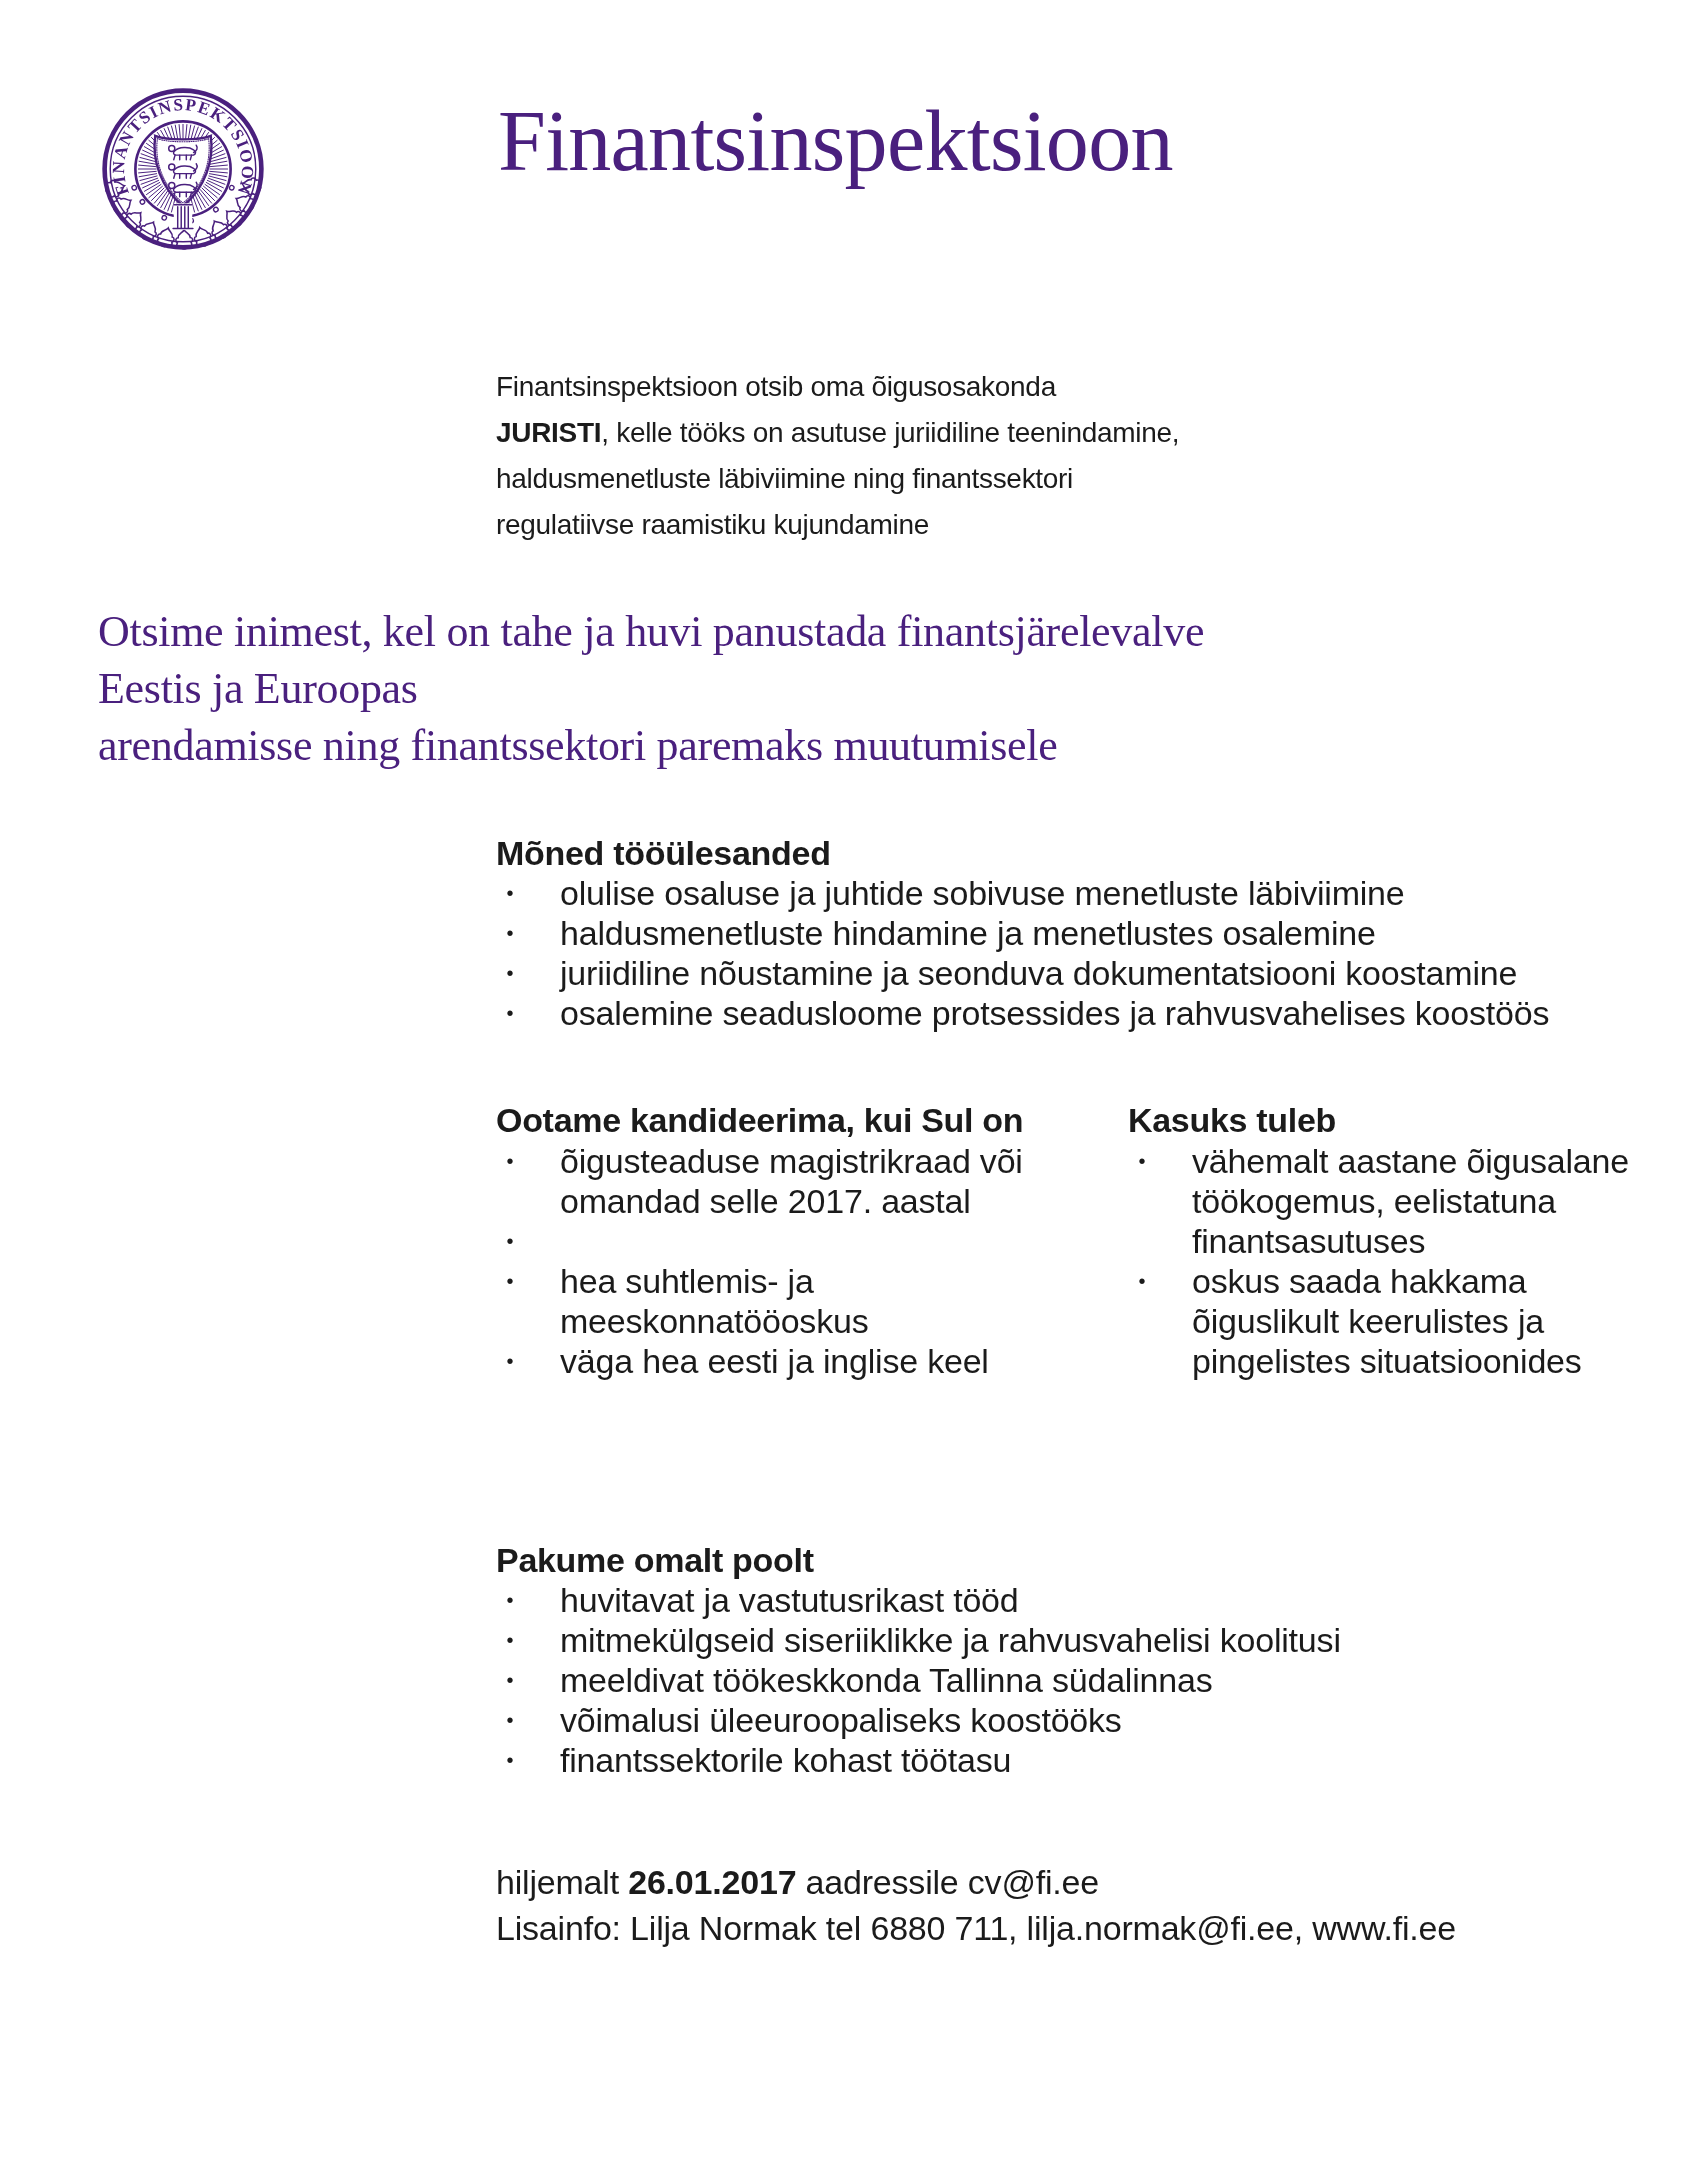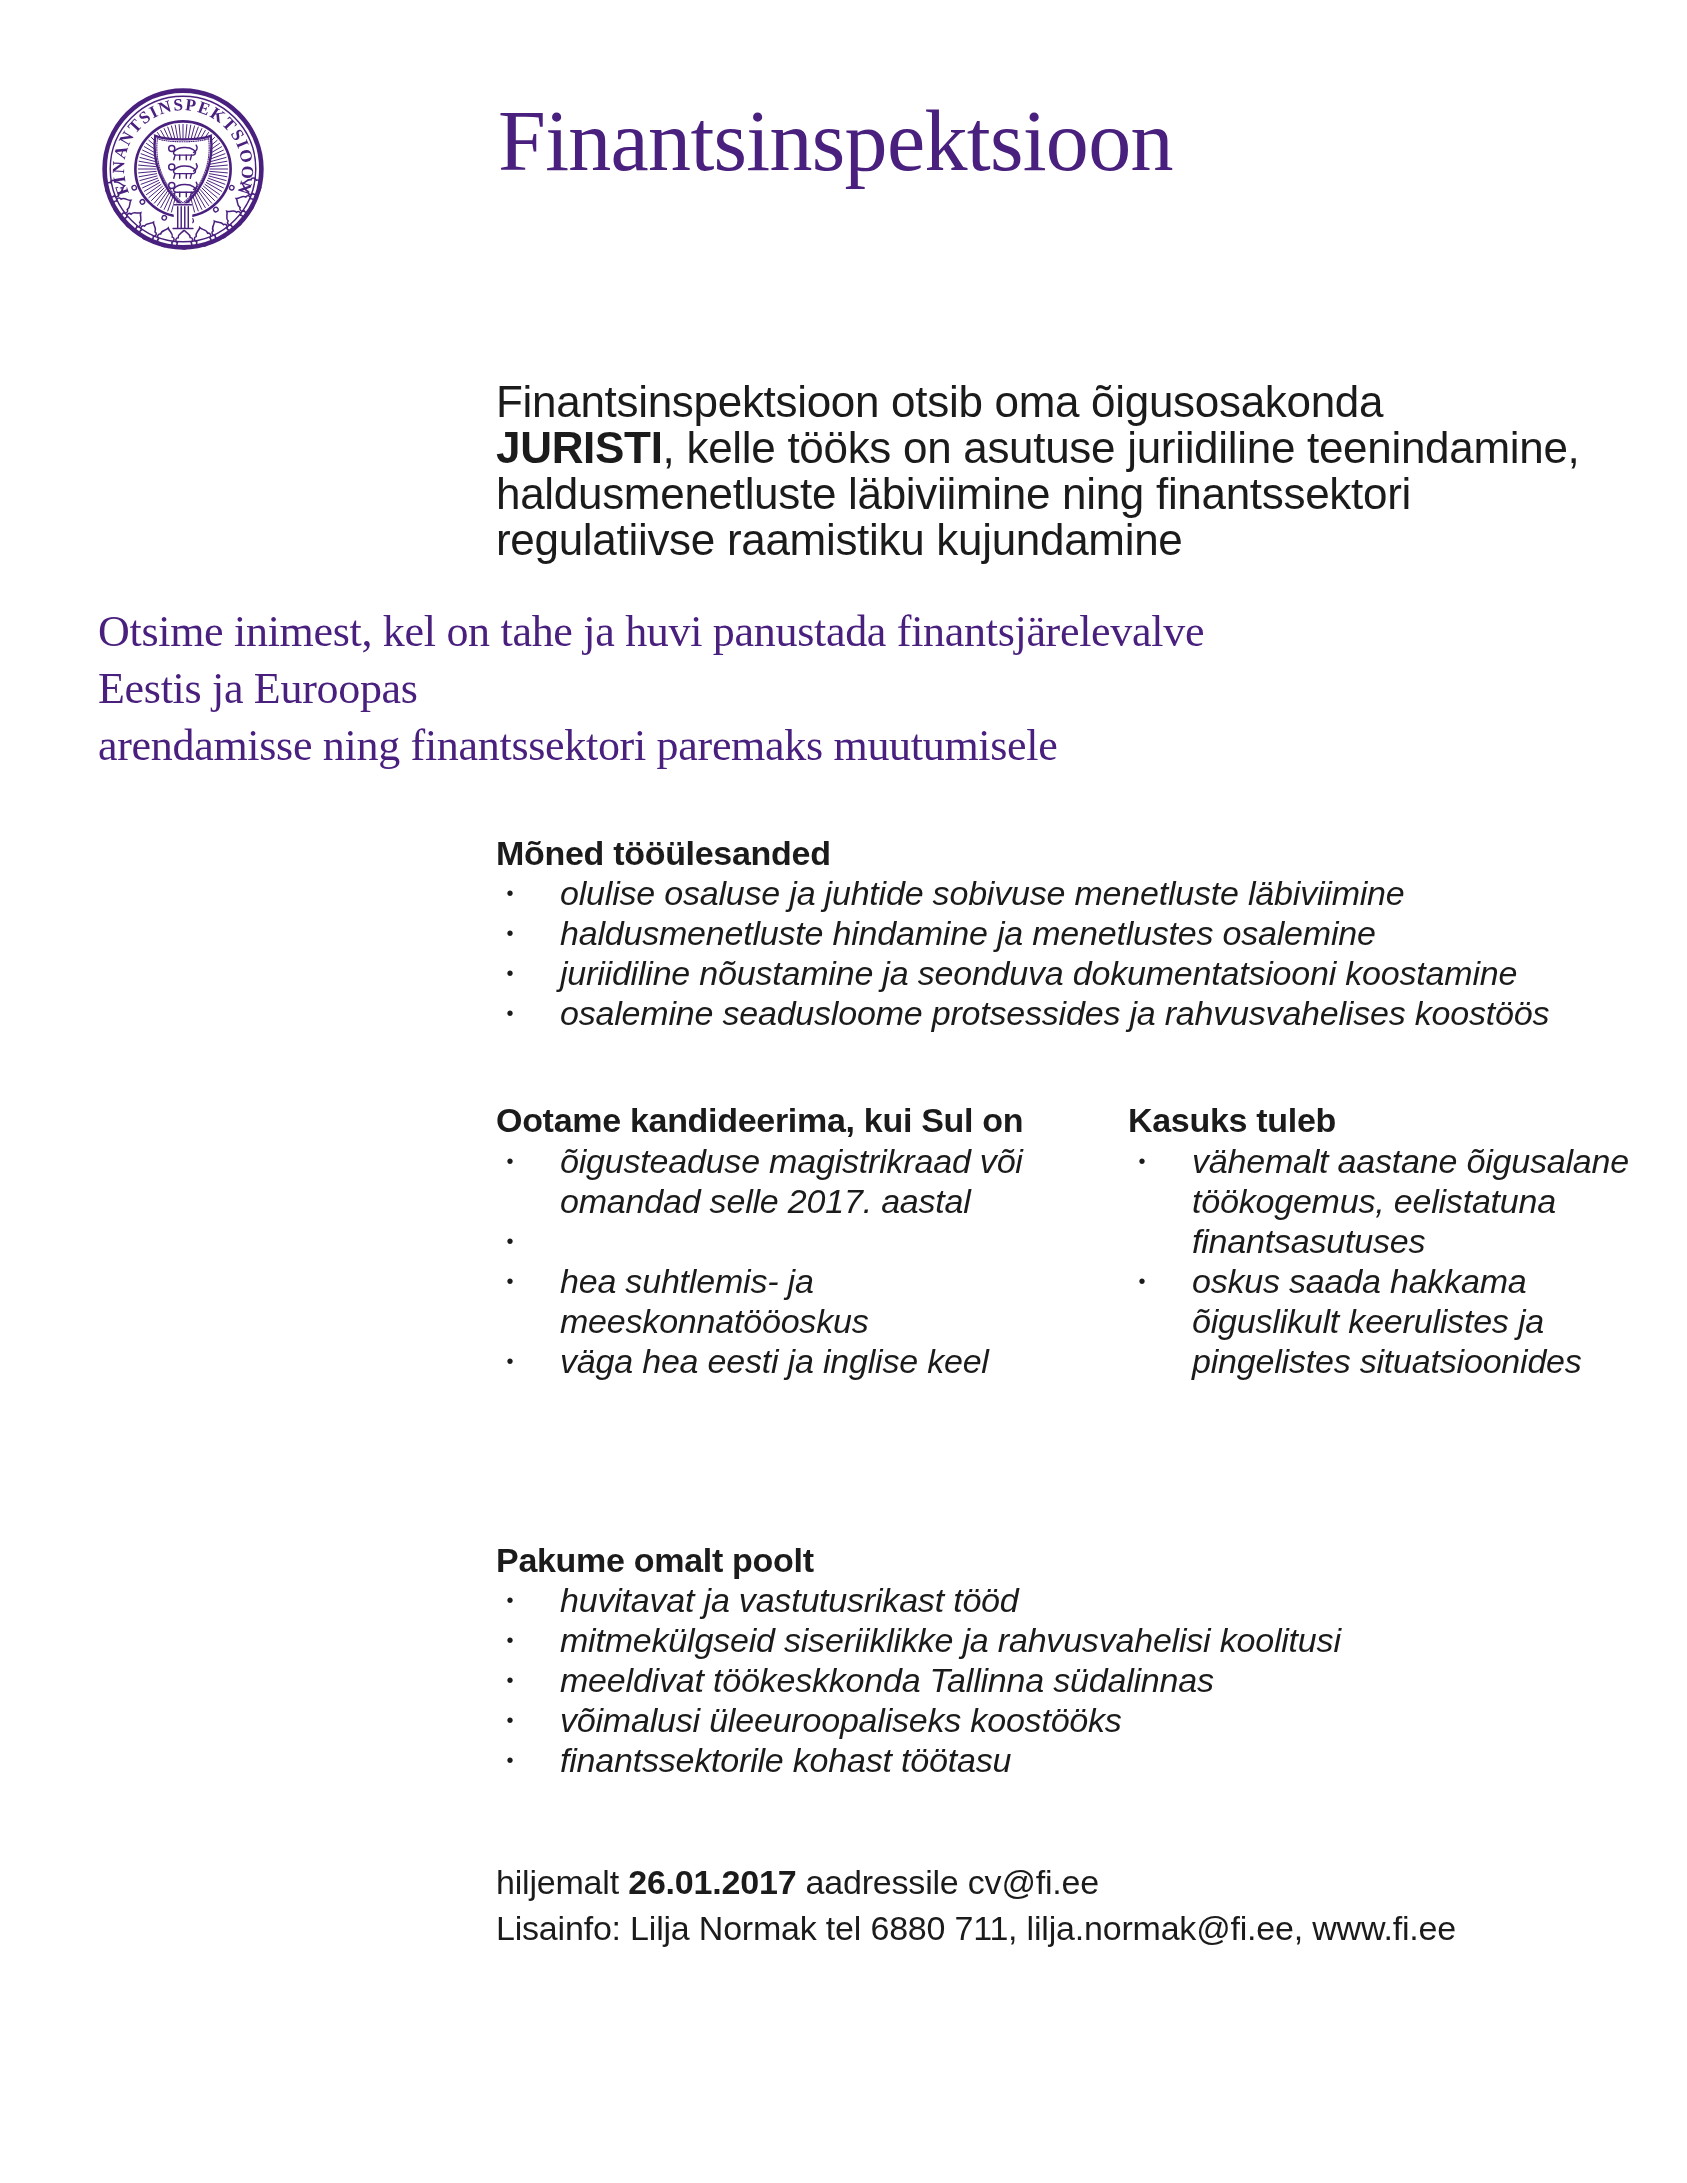--- a/index.html
+++ b/index.html
@@ -13,38 +13,38 @@
   #seal-rays line{stroke:#4a207e;stroke-width:1.5;}
   .seal-text{fill:#4a207e;font-family:"Liberation Serif",serif;font-weight:700;
              font-size:26px;letter-spacing:2.2px;}
 
   
   .brand-title{position:absolute;left:498px;top:98px;margin:0;
                font-family:"Liberation Serif",serif;font-weight:400;
                font-size:86px;line-height:86px;letter-spacing:-0.7px;color:#4a207e;}
 
   
-  .intro{position:absolute;left:496px;top:379px;font-size:44px;line-height:46px;letter-spacing:-0.3px;}
+  .intro{position:absolute;left:496px;top:364px;font-size:28px;line-height:46px;letter-spacing:-0.3px;}
   .b{font-weight:700;}
 
   
   .headline{position:absolute;left:98px;top:603px;font-family:"Liberation Serif",serif;
             font-size:44px;line-height:57px;color:#4a207e;letter-spacing:-0.3px;}
 
   
   .sec{position:absolute;left:496px;}
   .sec-h{margin:0;font-size:34px;line-height:40px;font-weight:700;letter-spacing:-0.3px;}
   #sec-tasks{top:833px;width:1125px;}
   #sec-expect{top:1100px;width:609px;}
   #sec-bonus{left:1128px;top:1100px;width:582px;}
   #sec-offer{top:1540px;width:1125px;}
   #sec-expect .items,#sec-bonus .items{margin-top:1.3px;}
   .item{display:flex;align-items:flex-start;font-size:34px;line-height:40px;letter-spacing:-0.2px;}
   .dot{flex:0 0 64px;box-sizing:border-box;padding-left:10.6px;font-size:20px;line-height:40px;}
-  .txt{white-space:pre-line;font-style:italic;}
+  .txt{white-space:pre-line;}
 
   
   .footer{position:absolute;left:496px;top:1859px;font-size:34px;line-height:46px;letter-spacing:-0.2px;}
 </style>
 </head>
 <body>
 
 <div class="page">
 
   <svg class="logo" viewBox="-127 -127 254 254">

